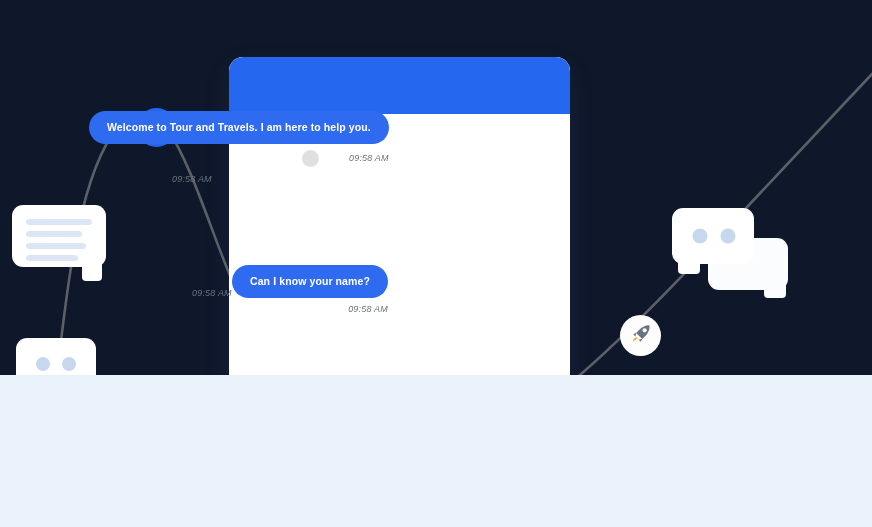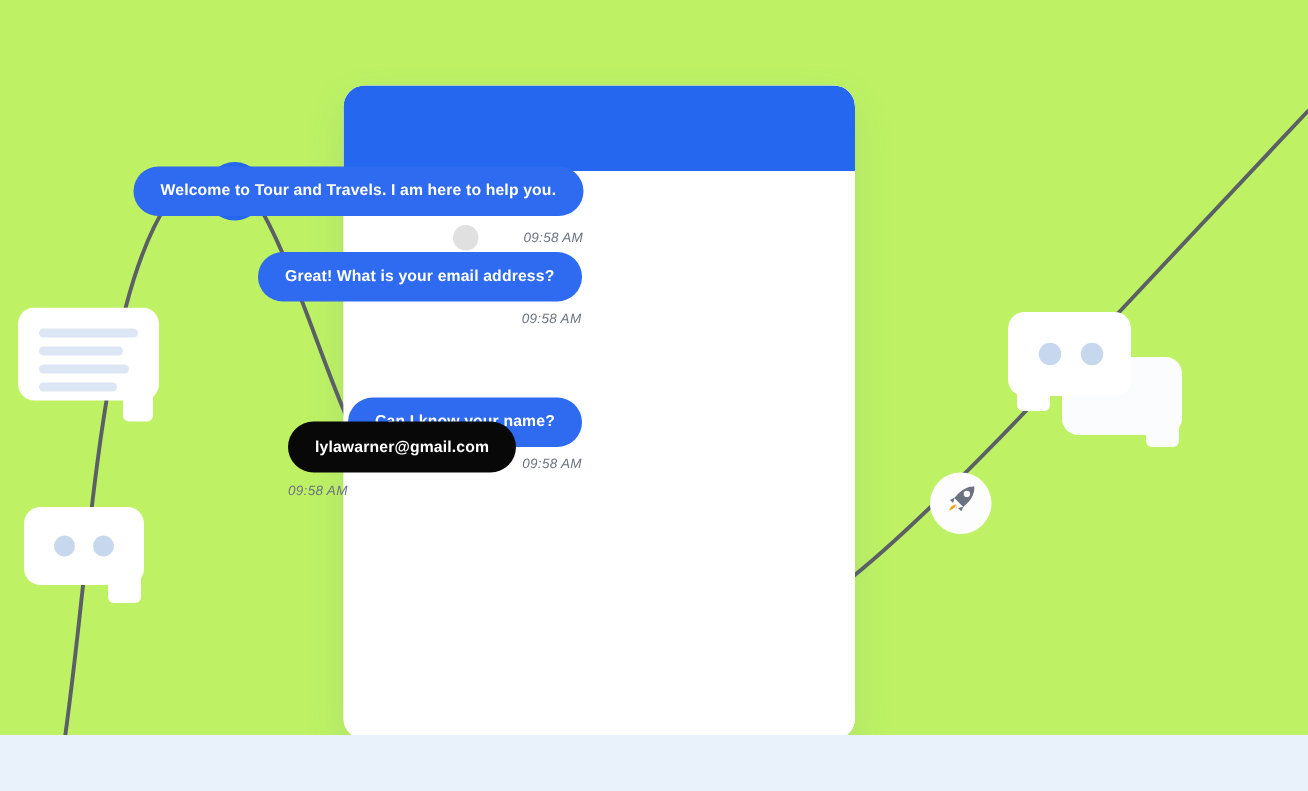--- a/index.html
+++ b/index.html
@@ -11,22 +11,22 @@
     height: 527px;
     background: #e9f1fb;
     font-family: "Liberation Sans", sans-serif;
     overflow: hidden;
     position: relative;
   }
 
   #stage {
     position: relative;
     width: 872px;
-    height: 490px;
-    background: #bef264;
+    height: 375px;
+    background: #0f172a;
     overflow: hidden;
   }
 
   
   .curves {
     position: absolute;
     left: 0;
     top: 0;
     width: 872px;
     height: 527px;
@@ -244,31 +244,29 @@
 
   <div class="msg-row" id="msg1" style="z-index:35">
     <div class="bubble">Welcome to Tour and Travels. I am here to help you.</div>
     <div class="meta">
       <span class="avatar"></span>
       <span class="timestamp">09:58 AM</span>
     </div>
   </div>
 
   <div class="msg-row" id="msg2" style="z-index:35">
-    <div class="bubble">Great! What is your email address?</div>
     <div class="meta">
       <span class="timestamp">09:58 AM</span>
     </div>
   </div>
 
   <div class="msg-row" id="msg3" style="z-index:35">
     <div class="bubble">Can I know your name?</div>
     <div class="meta">
       <span class="timestamp">09:58 AM</span>
     </div>
   </div>
 
   <div class="user-reply">
-    <div class="pill">lylawarner@gmail.com</div>
     <span class="timestamp">09:58 AM</span>
   </div>
 
 </div>
 
 </body></html>

